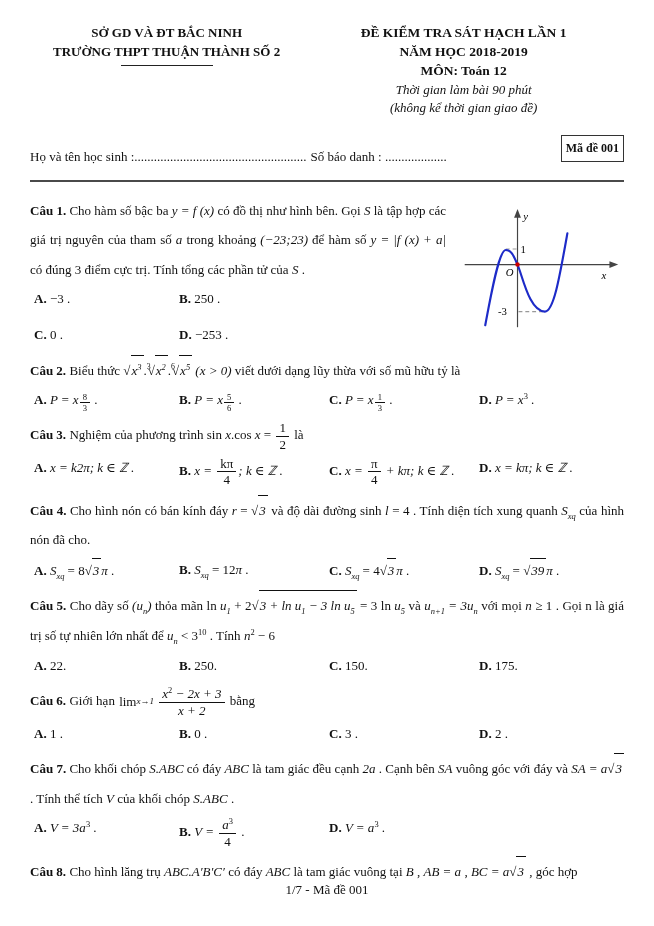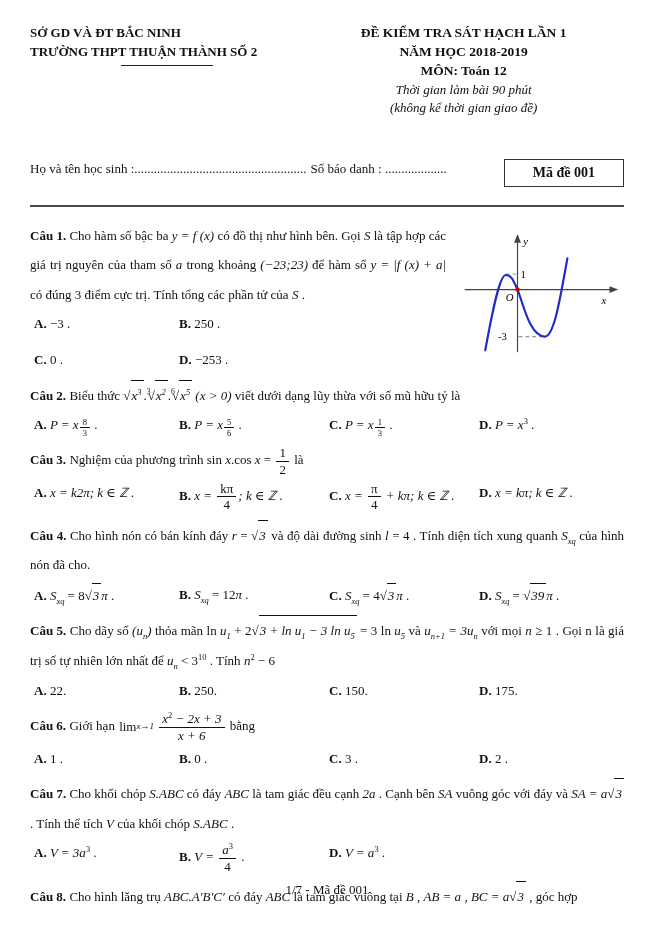--- a/index.html
+++ b/index.html
@@ -4,31 +4,31 @@
 <style>
   html,body{margin:0;padding:0;background:#fff;}
   .page{
     width:654px;height:926px;box-sizing:border-box;position:relative;
     padding:24px 30px 0 30px;background:#fff;color:#111;
     font-family:"Liberation Serif","DejaVu Serif",serif;font-size:13px;
     overflow:hidden;
   }
   
   .hdr{display:flex;width:100%;}
-  .hdr-left{width:46%;text-align:left;font-weight:bold;line-height:1.45;}
+  .hdr-left{width:46%;text-align:center;font-weight:bold;line-height:1.45;}
   .hdr-right{width:54%;text-align:center;line-height:1.4;}
   .hdr-rule{width:92px;border-top:1.5px solid #222;margin:3px auto 0;}
   .hdr-title{font-weight:bold;font-size:13.5px;}
   .hdr-ital{font-style:italic;}
   
   .student{display:flex;align-items:center;margin-top:26px;}
   .student .lbl{white-space:nowrap;}
   .code-box{
     margin-left:auto;border:1.6px solid #333;font-weight:bold;
-    padding:5px 28px;font-size:14px;position:relative;top:-8px;margin-top:24px;
+    padding:5px 4px;font-size:12px;position:relative;top:-8px;
   }
   .divider{border:none;border-top:2px solid #4a4a4a;margin:10px 0 14px 0;}
   
   .q{margin-bottom:7px;}
   .qtext{margin:0;text-align:justify;line-height:2.25;}
   .mi{font-style:italic;}
   b,.optlabel{font-weight:bold;}
   sup{font-size:0.65em;}
   sub{font-size:0.65em;font-style:italic;}
   .frac{display:inline-flex;flex-direction:column;align-items:center;
@@ -171,21 +171,21 @@
           <span class="opt"><b class="optlabel">C.</b> 150.</span>
           <span class="opt"><b class="optlabel">D.</b> 175.</span>
         </div>
       </div>
       <div class="q">
         <p class="qtext"><b>Câu 6.</b> Giới hạn <span class="lim">
             <span>lim</span>
             <span class="bot">x→1</span>
           </span><span class="frac">
             <span class="num"><span class="mi">x</span><sup>2</sup><span class="mi"> − 2x + 3</span></span>
-            <span class="den"><span class="mi">x + 6</span></span>
+            <span class="den"><span class="mi">x + 2</span></span>
           </span> bằng</p>
         <div class="opts cols4">
           <span class="opt"><b class="optlabel">A.</b> 1 .</span>
           <span class="opt"><b class="optlabel">B.</b> 0 .</span>
           <span class="opt"><b class="optlabel">C.</b> 3 .</span>
           <span class="opt"><b class="optlabel">D.</b> 2 .</span>
         </div>
       </div>
       <div class="q">
         <p class="qtext"><b>Câu 7.</b> Cho khối chóp <span class="mi">S.ABC</span> có đáy <span class="mi">ABC</span> là tam giác đều cạnh <span class="mi">2a</span> . Cạnh bên <span class="mi">SA</span> vuông góc với đáy và <span class="mi">SA = a</span><span class="sqrt"><span class="rsign">√</span><span class="rbody mi">3</span></span> . Tính thể tích <span class="mi">V</span> của khối chóp <span class="mi">S.ABC</span> .</p>

